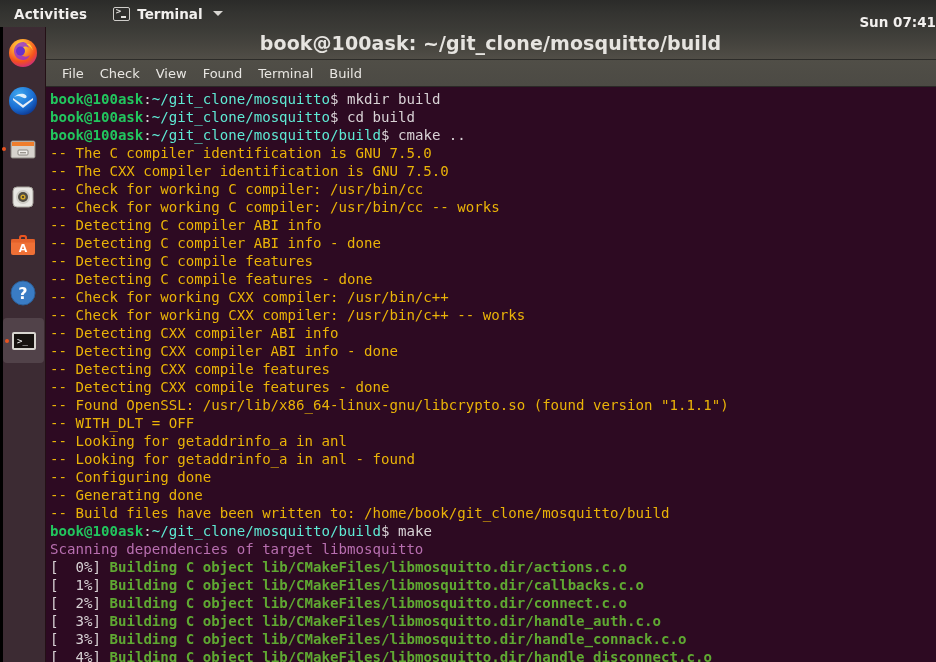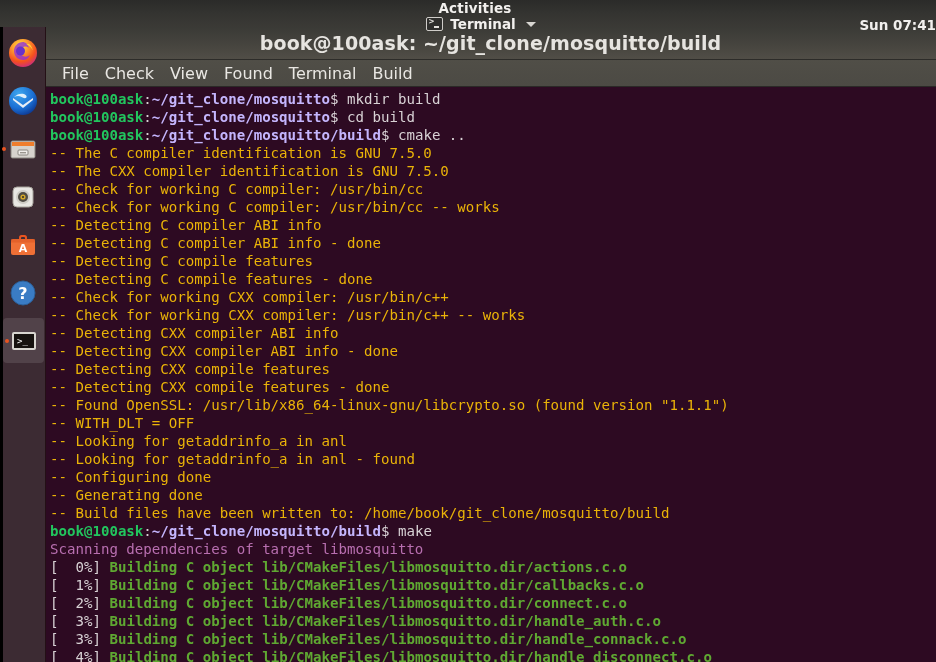--- a/index.html
+++ b/index.html
@@ -27,21 +27,20 @@
     position: absolute;
     left: 0; top: 0;
     width: 936px; height: 27px;
     background: linear-gradient(to bottom, #2b2b29 0%, #333330 45%, #3b3a36 100%);
     color: #e8e6e3;
     font-size: 13.5px;
     font-weight: bold;
     display: flex;
     align-items: center;
     z-index: 40;
-    flex-direction: column;
   }
   #topbar .tb-activities {
     margin-left: 14px;
     color: #f2f0ee;
     letter-spacing: .2px;
   }
   #topbar .tb-app {
     margin-left: 26px;
     display: flex;
     align-items: center;
@@ -152,21 +151,21 @@
   #menubar {
     height: 26px;
     background: linear-gradient(to bottom, #504e47 0%, #4c4a44 100%);
     display: flex;
     align-items: center;
     padding-left: 9px;
     border-bottom: 1px solid #2a2926;
   }
   .menu-item {
     color: #e9e7e3;
-    font-size: 16px;
+    font-size: 13px;
     padding: 1px 8px;
     white-space: nowrap;
   }
 
   
   #termbody {
     background: #2d0a22;
     height: 577px;
     overflow: hidden;
     padding: 3px 0 0 5px;
@@ -175,21 +174,21 @@
   #termlines {
     font-family: "DejaVu Sans Mono", monospace;
     font-size: 14.1px;
     line-height: 18px;
     white-space: pre;
     color: #d8d2d5;
     letter-spacing: 0px;
   }
   .ln { height: 18px; }
   .c-green  { color: #22c55e; font-weight: bold; }
-  .c-blue   { color: #c4b5fd; font-weight: bold; }
+  .c-blue   { color: #5eead4; font-weight: normal; }
   .c-white  { color: #d8d2d5; }
   .c-mag    { color: #b86fb0; }
   .c-bgreen { color: #5fa832; font-weight: bold; }
   .c-dim    { color: #eab308; }
 </style>
 </head>
 <body>
 
 <div id="screen">
 

